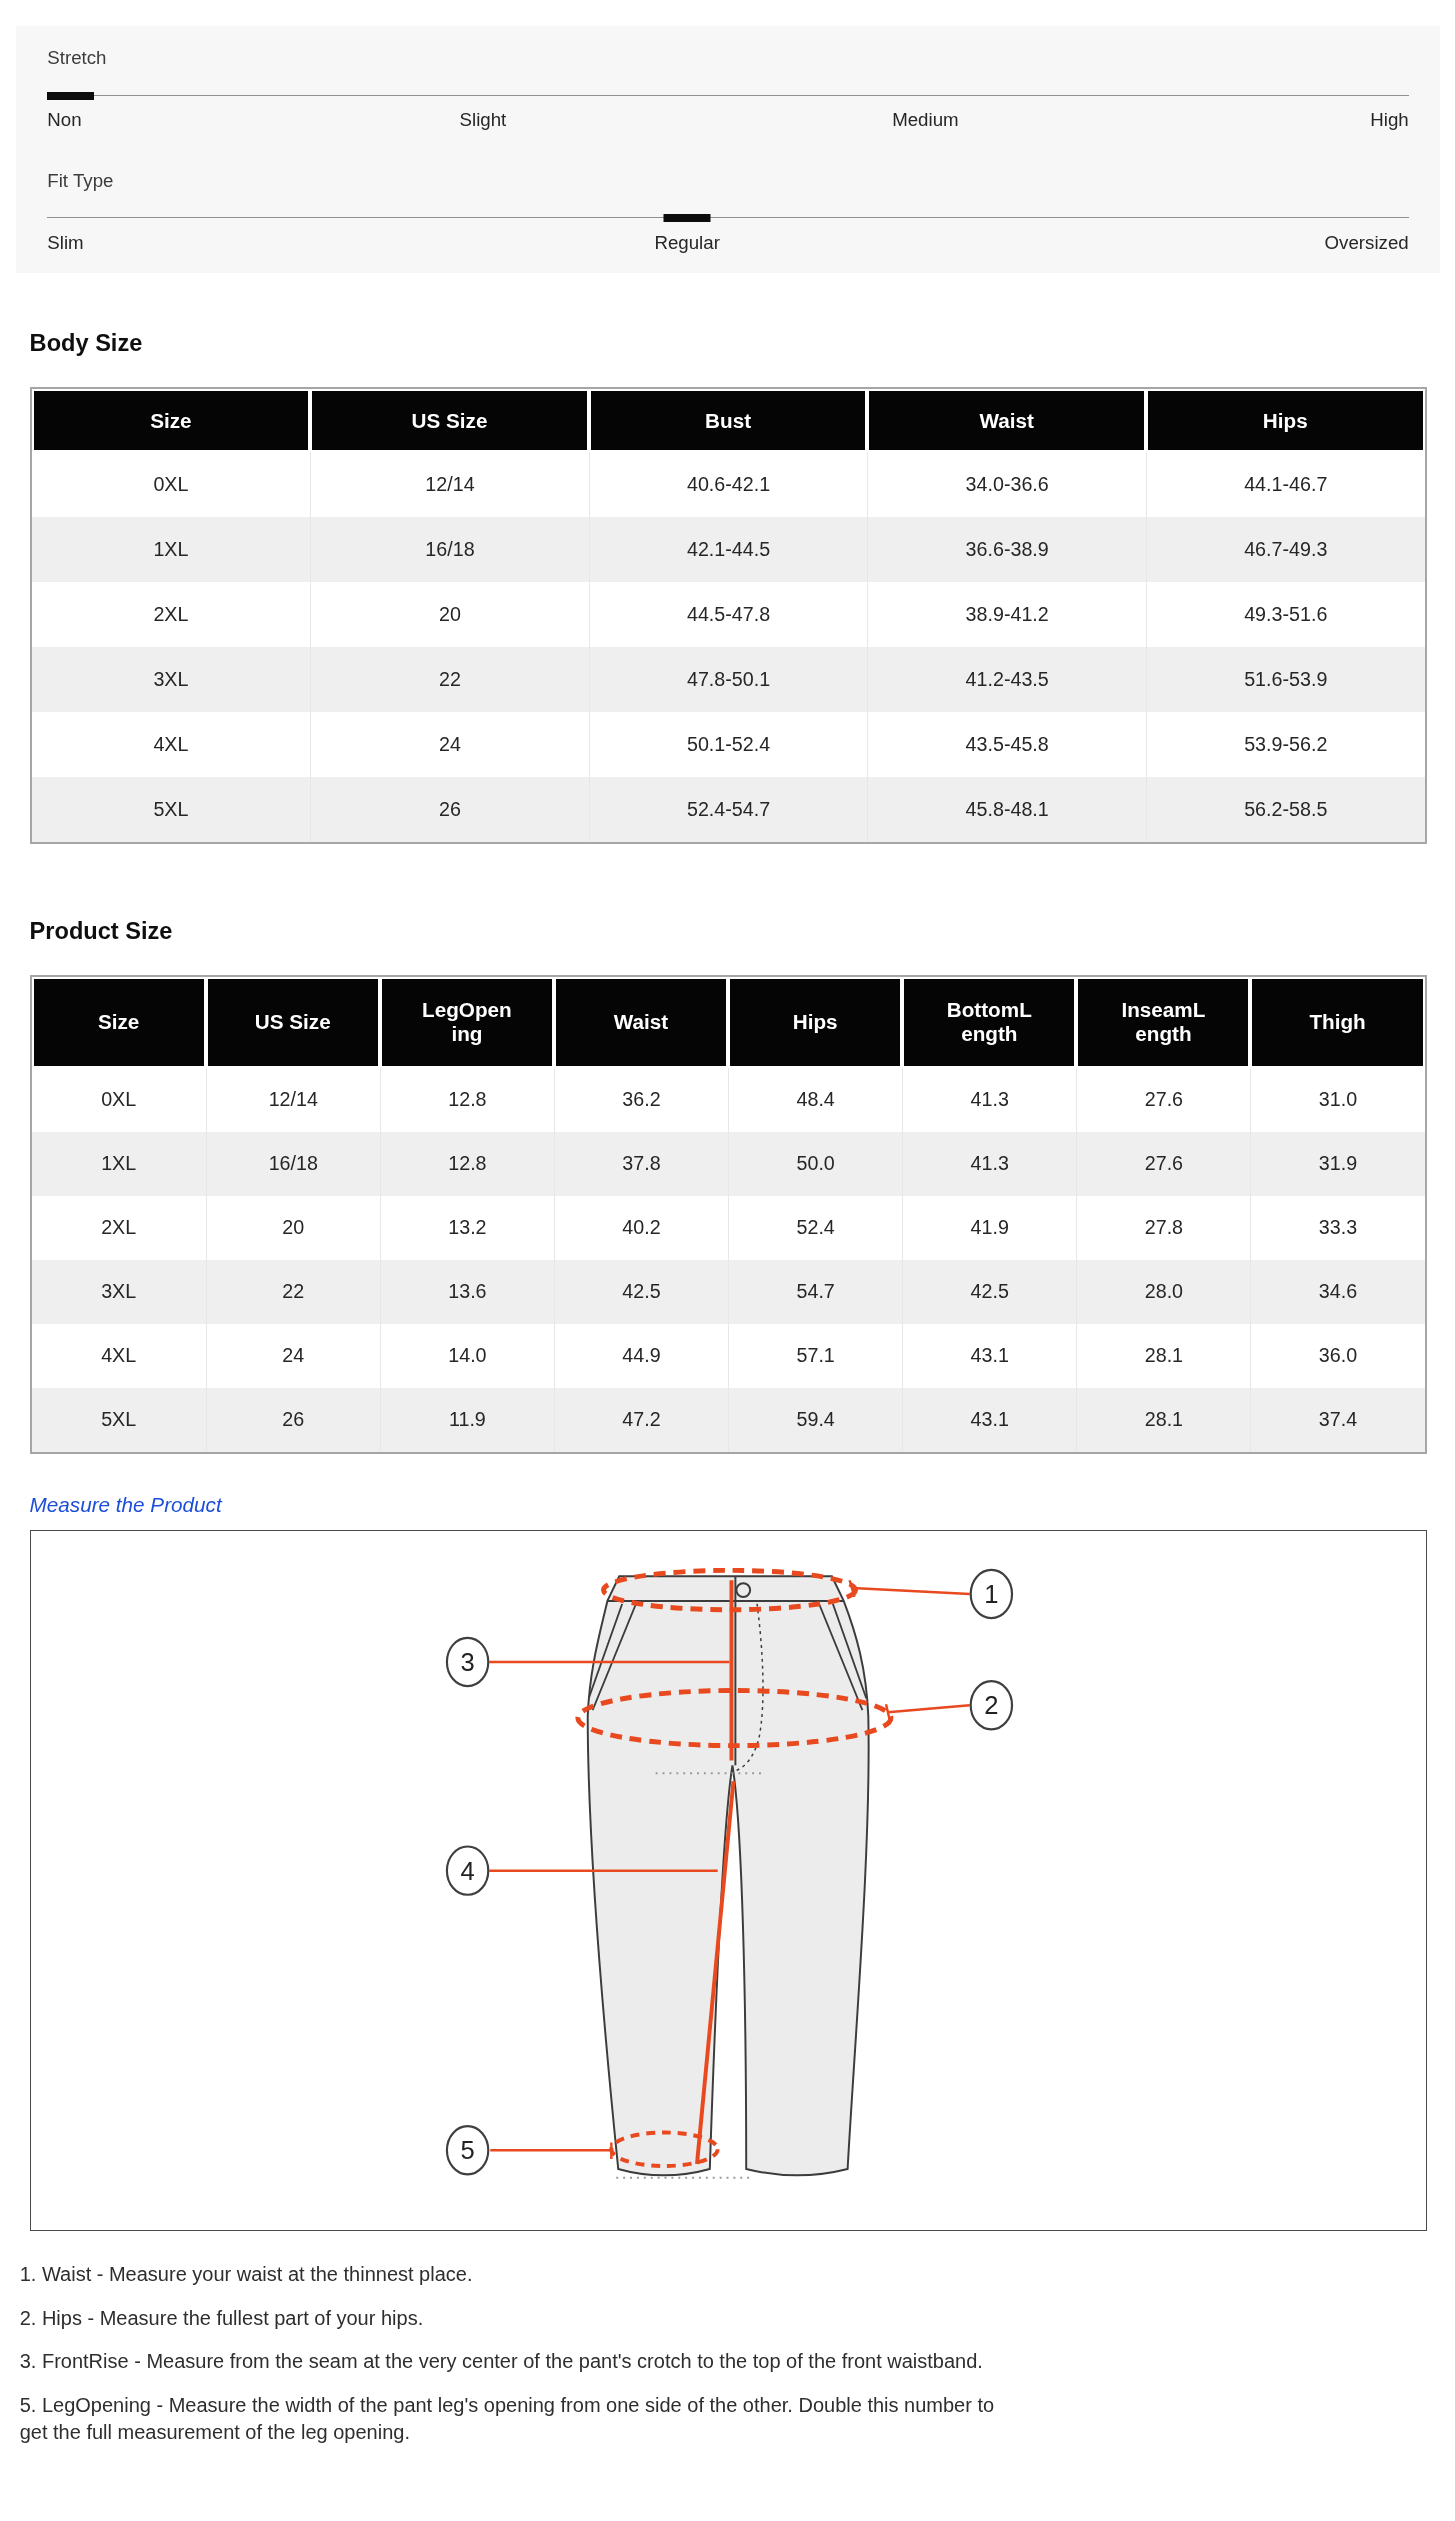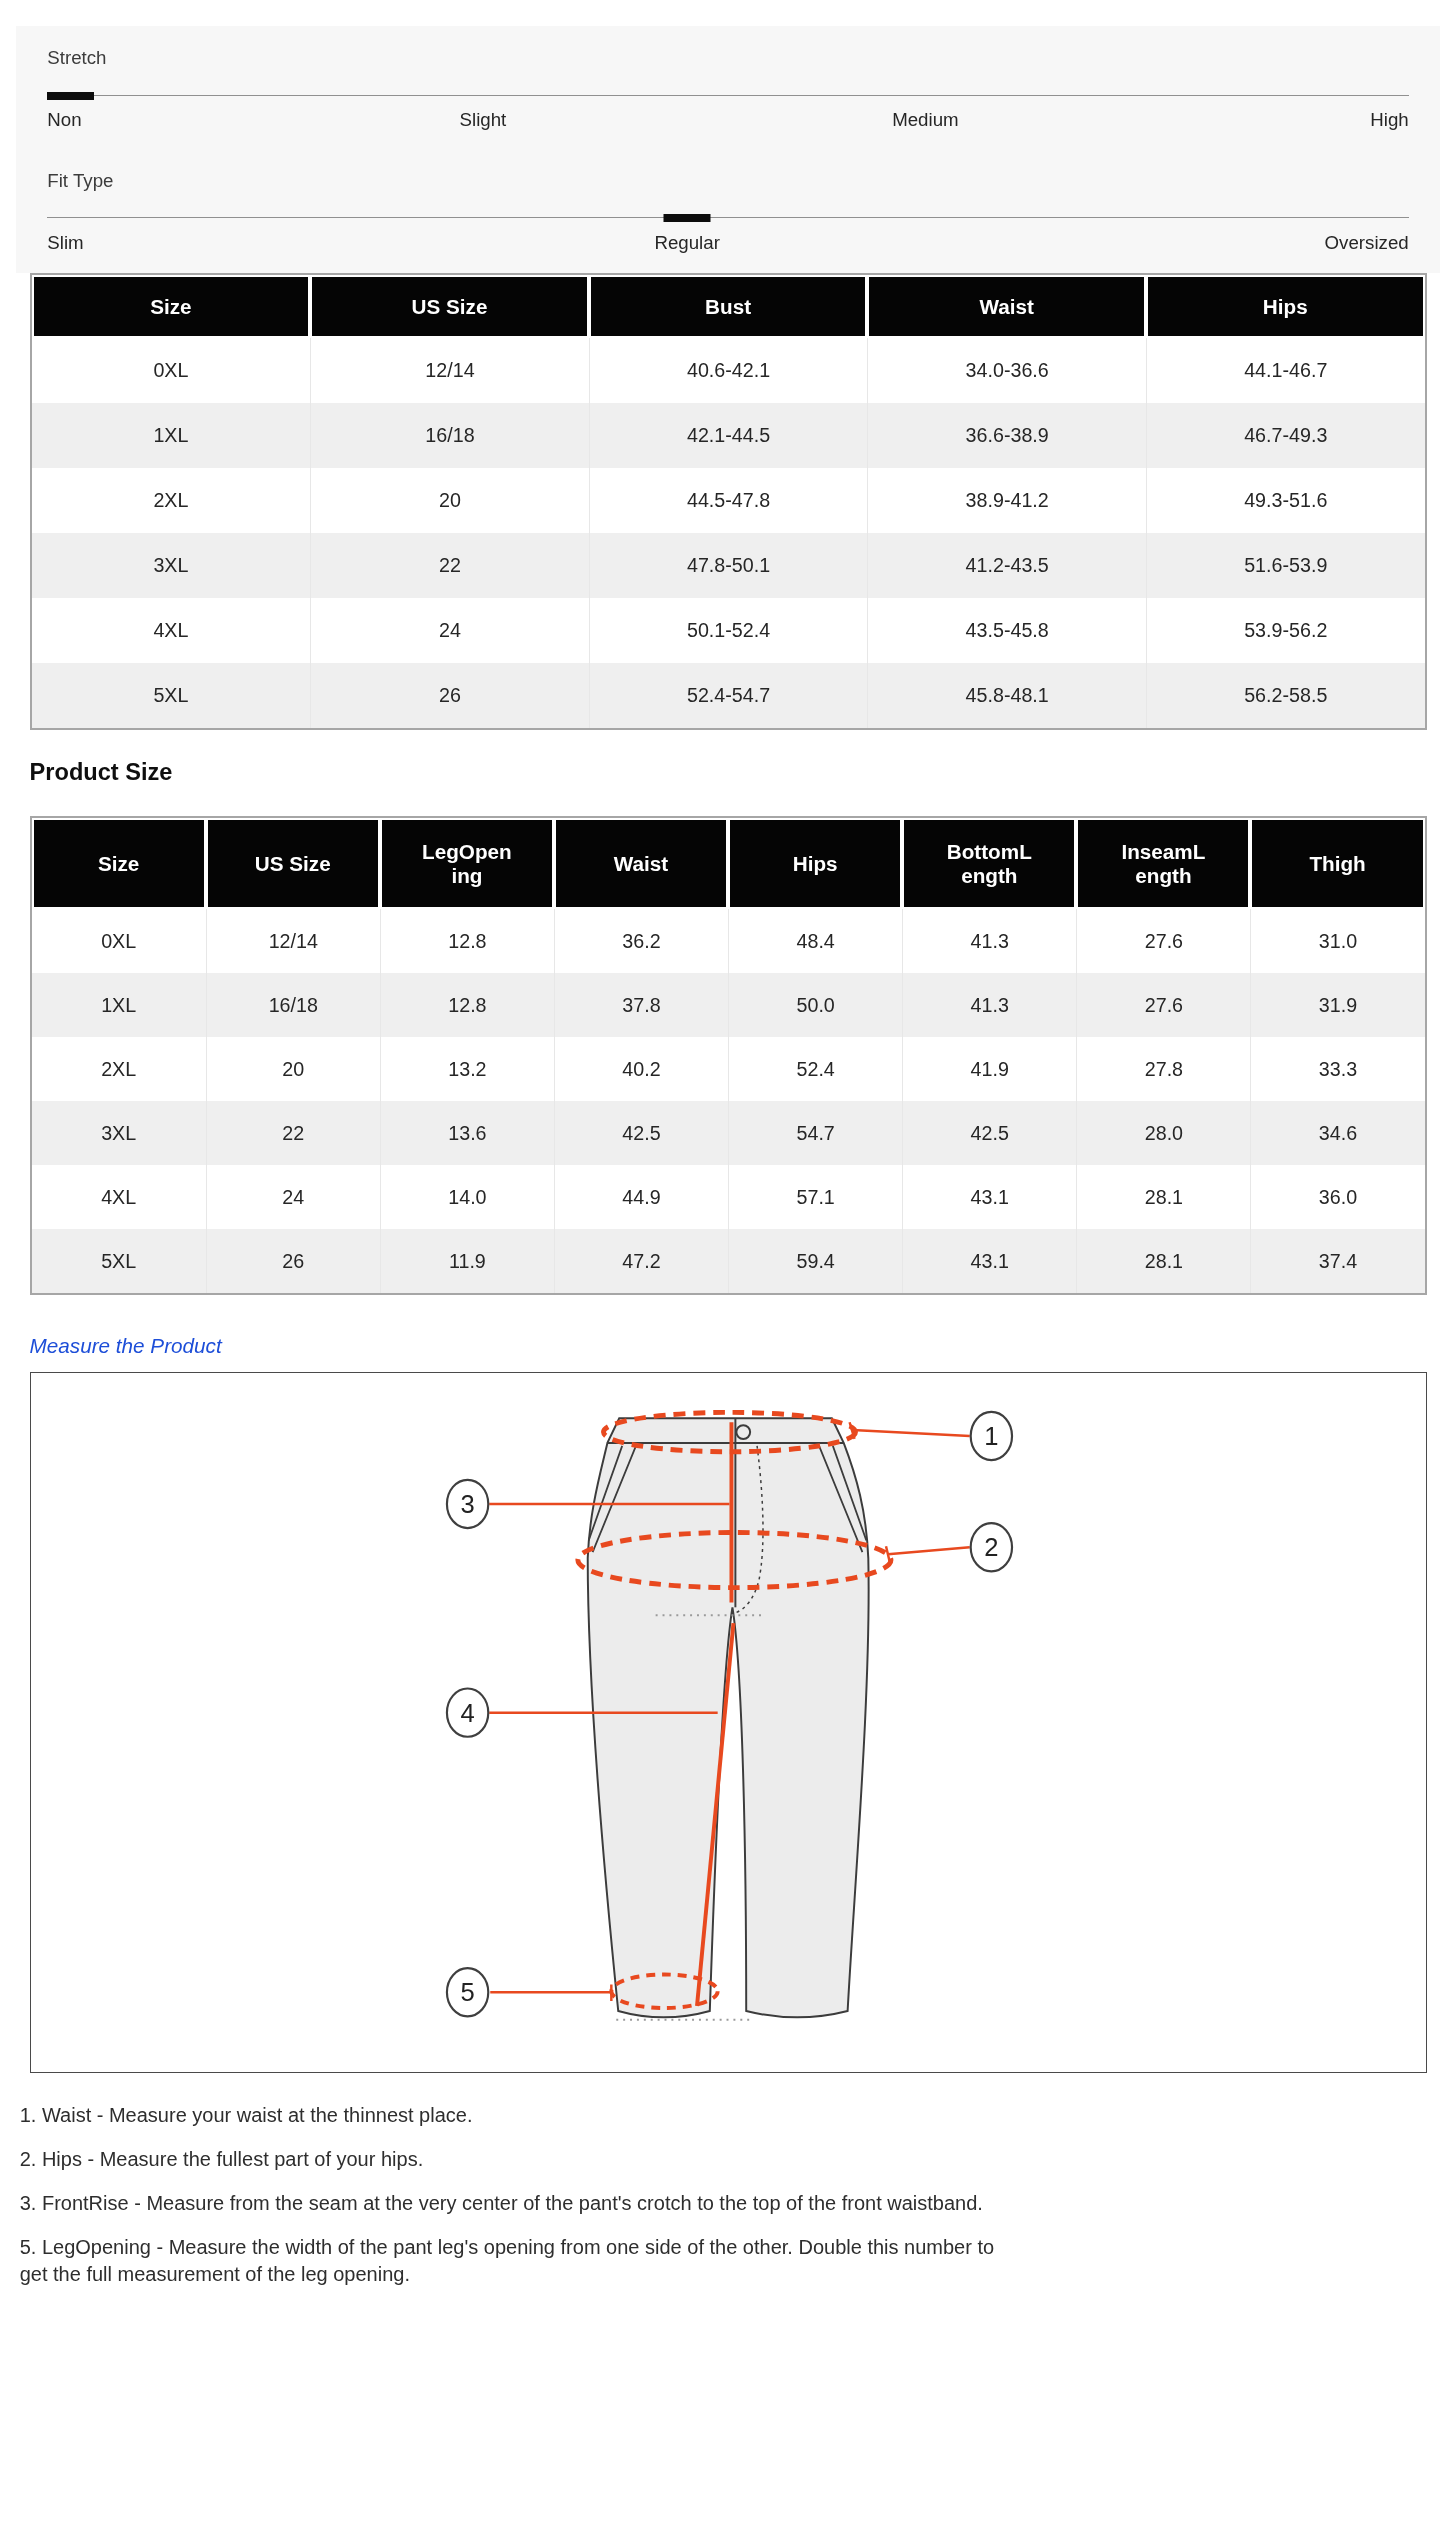--- a/index.html
+++ b/index.html
@@ -21,21 +21,21 @@
   .marker.at-left { left:0; }
   .options { position:relative; margin-top:9.9px; height:23.6px; font-size:18.7px; color:#262626; }
   .opt { position:absolute; top:0; white-space:nowrap; }
   .opt.left { left:0; }
   .opt.right { right:0; }
   .opt.mid { transform:translateX(-50%); }
   .slider-group + .slider-group { margin-top:37px; }
 
   
   h2.section-title { margin:57px 29.6px 29.6px; font-size:23.6px; font-weight:bold; color:#0f0f0f; }
-  h2.section-title.second { margin-top:29px; }
+  h2.section-title.second { margin-top:74px; }
 
   
   table.size-table {
     width:1397px; margin:0 29.6px; table-layout:fixed;
     border-collapse:separate; border-spacing:0;
     border:2px solid #a6a6a6; text-align:center;
   }
   table.size-table th {
     background:var(--hdr,#050505); color:#fff; font-weight:bold; font-size:20.7px;
     height:63px; border:2px solid #fff; white-space:pre-line; line-height:1.15;
@@ -87,20 +87,21 @@
         <div class="marker at-center"></div>
       </div>
       <div class="options">
         <span class="opt left">Slim</span>
         <span class="opt mid" style="left:47%">Regular</span>
         <span class="opt right">Oversized</span>
       </div>
     </div>
   </section>
 
+  <h2 class="section-title">Body Size</h2>
   <table class="size-table body">
     <thead>
       <tr>
         <th>Size</th>
         <th>US Size</th>
         <th>Bust</th>
         <th>Waist</th>
         <th>Hips</th>
       </tr>
     </thead>

